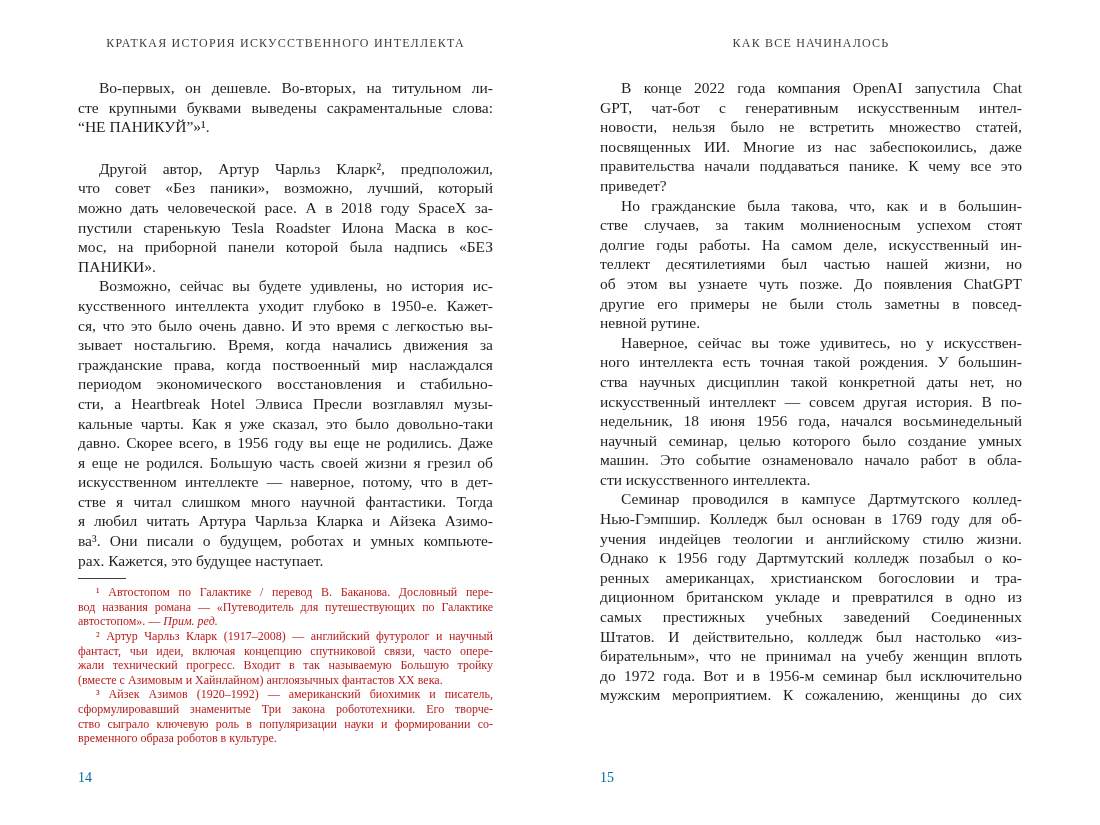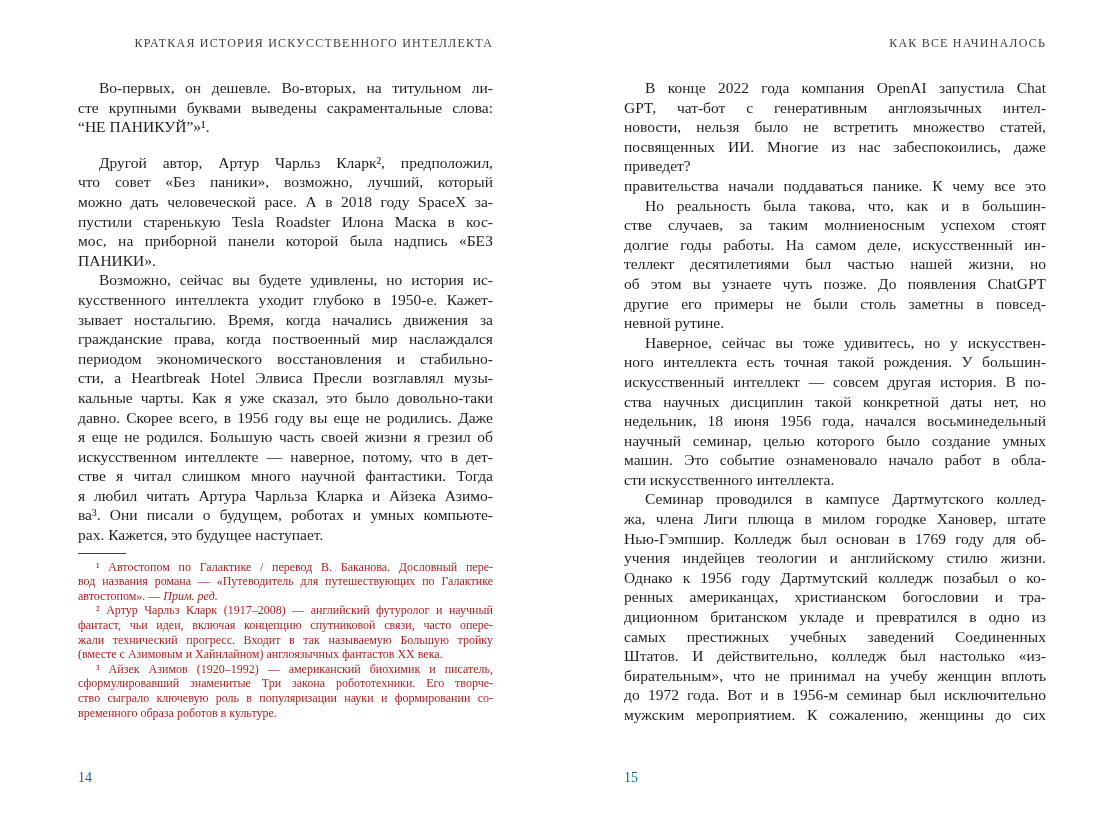--- a/index.html
+++ b/index.html
@@ -5,25 +5,25 @@
   html, body {
     margin: 0; padding: 0;
     width: 1100px; height: 825px;
     background: #ffffff;
     overflow: hidden;
     font-family: "Liberation Serif", serif;
   }
   .spread { position: relative; width: 1100px; height: 825px; background: #ffffff; }
   .page { position: absolute; top: 36px; height: 760px; }
   .page-left  { left: 78px;  width: 415px; }
-  .page-right { left: 624px; width: 422px; }
+  .page-right { left: 600px; width: 422px; }
 
   .running-head {
     height: 16px;
-    text-align: right;
+    text-align: center;
     font-size: 12px;
     letter-spacing: 1.2px;
     color: #3d3d3d;
     white-space: nowrap;
   }
 
   .body-text {
     margin-top: 26px;
     color: #1f1f1f;
     font-size: 15.5px;
@@ -31,21 +31,21 @@
   .line {
     height: 19.6px;
     line-height: 19.6px;
     overflow: hidden;
     text-align: justify;
     text-align-last: justify;
     white-space: normal;
   }
   .line.pfirst { text-indent: 21px; }
   .line.plast  { text-align-last: left; }
-  .para.gap-after { margin-bottom: 16px; }
+  .para.gap-after { margin-bottom: 22px; }
 
   .footnotes {
     margin-top: 8px;
     color: #b91c1c;
     font-size: 12px;
   }
   .fn-rule {
     width: 48px; height: 1px;
     background: #3c3c3c;
     margin: 0 0 6px 0;
@@ -79,20 +79,21 @@
           <div class="line pfirst">Другой автор, Артур Чарльз Кларк², предположил,</div>
           <div class="line">что совет «Без паники», возможно, лучший, который</div>
           <div class="line">можно дать человеческой расе. А в 2018 году SpaceX за-</div>
           <div class="line">пустили старенькую Tesla Roadster Илона Маска в кос-</div>
           <div class="line">мос, на приборной панели которой была надпись «БЕЗ</div>
           <div class="line plast">ПАНИКИ».</div>
         </div>
         <div class="para">
           <div class="line pfirst">Возможно, сейчас вы будете удивлены, но история ис-</div>
           <div class="line">кусственного интеллекта уходит глубоко в 1950-е. Кажет-</div>
+          <div class="line">ся, что это было очень давно. И это время с легкостью вы-</div>
           <div class="line">зывает ностальгию. Время, когда начались движения за</div>
           <div class="line">гражданские права, когда поствоенный мир наслаждался</div>
           <div class="line">периодом экономического восстановления и стабильно-</div>
           <div class="line">сти, а Heartbreak Hotel Элвиса Пресли возглавлял музы-</div>
           <div class="line">кальные чарты. Как я уже сказал, это было довольно-таки</div>
           <div class="line">давно. Скорее всего, в 1956 году вы еще не родились. Даже</div>
           <div class="line">я еще не родился. Большую часть своей жизни я грезил об</div>
           <div class="line">искусственном интеллекте — наверное, потому, что в дет-</div>
           <div class="line">стве я читал слишком много научной фантастики. Тогда</div>
           <div class="line">я любил читать Артура Чарльза Кларка и Айзека Азимо-</div>
@@ -123,48 +124,47 @@
         </div>
     </div>
     <div class="page-number">14</div>
   </div>
 
   <div class="page page-right">
     <div class="running-head">КАК ВСЕ НАЧИНАЛОСЬ</div>
     <div class="body-text">
         <div class="para">
           <div class="line pfirst">В конце 2022 года компания OpenAI запустила Chat</div>
-          <div class="line">GPT, чат-бот с генеративным англоязычных интел-</div>
+          <div class="line">GPT, чат-бот с генеративным искусственным интел-</div>
           <div class="line">новости, нельзя было не встретить множество статей,</div>
           <div class="line">посвященных ИИ. Многие из нас забеспокоились, даже</div>
+          <div class="line">правительства начали поддаваться панике. К чему все это</div>
           <div class="line plast">приведет?</div>
-          <div class="line">правительства начали поддаваться панике. К чему все это</div>
         </div>
         <div class="para">
-          <div class="line pfirst">Но реальность была такова, что, как и в большин-</div>
+          <div class="line pfirst">Но гражданские была такова, что, как и в большин-</div>
           <div class="line">стве случаев, за таким молниеносным успехом стоят</div>
           <div class="line">долгие годы работы. На самом деле, искусственный ин-</div>
           <div class="line">теллект десятилетиями был частью нашей жизни, но</div>
           <div class="line">об этом вы узнаете чуть позже. До появления ChatGPT</div>
           <div class="line">другие его примеры не были столь заметны в повсед-</div>
           <div class="line plast">невной рутине.</div>
         </div>
         <div class="para">
           <div class="line pfirst">Наверное, сейчас вы тоже удивитесь, но у искусствен-</div>
           <div class="line">ного интеллекта есть точная такой рождения. У большин-</div>
+          <div class="line">ства научных дисциплин такой конкретной даты нет, но</div>
           <div class="line">искусственный интеллект — совсем другая история. В по-</div>
-          <div class="line">ства научных дисциплин такой конкретной даты нет, но</div>
           <div class="line">недельник, 18 июня 1956 года, начался восьминедельный</div>
           <div class="line">научный семинар, целью которого было создание умных</div>
           <div class="line">машин. Это событие ознаменовало начало работ в обла-</div>
           <div class="line plast">сти искусственного интеллекта.</div>
         </div>
         <div class="para">
           <div class="line pfirst">Семинар проводился в кампусе Дартмутского коллед-</div>
-          <div class="line">жа, члена Лиги плюща в милом городке Хановер, штате</div>
           <div class="line">Нью-Гэмпшир. Колледж был основан в 1769 году для об-</div>
           <div class="line">учения индейцев теологии и английскому стилю жизни.</div>
           <div class="line">Однако к 1956 году Дартмутский колледж позабыл о ко-</div>
           <div class="line">ренных американцах, христианском богословии и тра-</div>
           <div class="line">диционном британском укладе и превратился в одно из</div>
           <div class="line">самых престижных учебных заведений Соединенных</div>
           <div class="line">Штатов. И действительно, колледж был настолько «из-</div>
           <div class="line">бирательным», что не принимал на учебу женщин вплоть</div>
           <div class="line">до 1972 года. Вот и в 1956-м семинар был исключительно</div>
           <div class="line">мужским мероприятием. К сожалению, женщины до сих</div>

